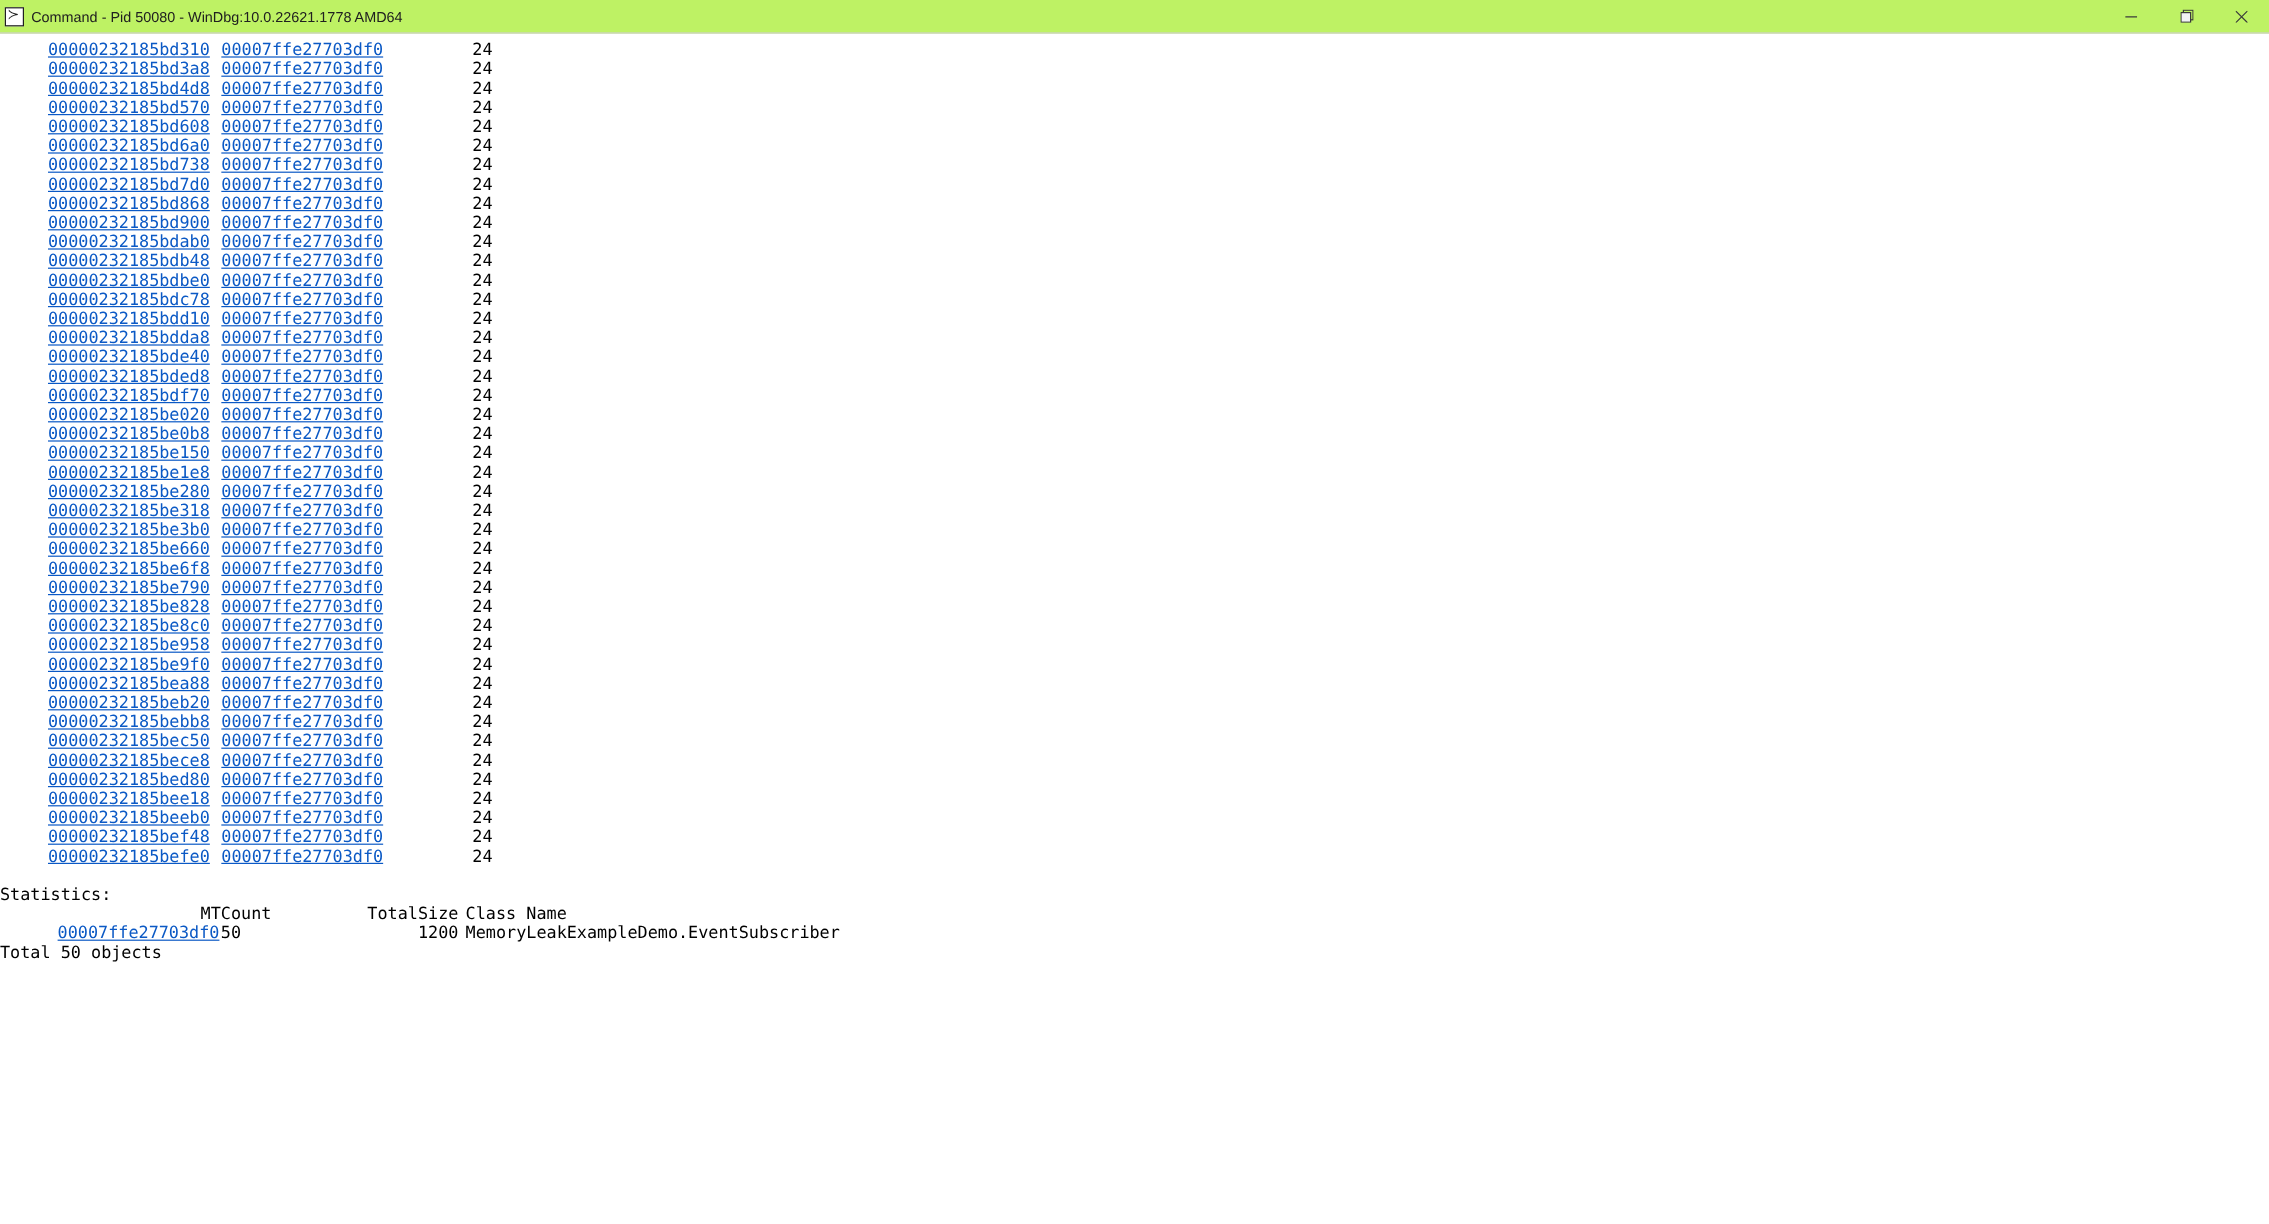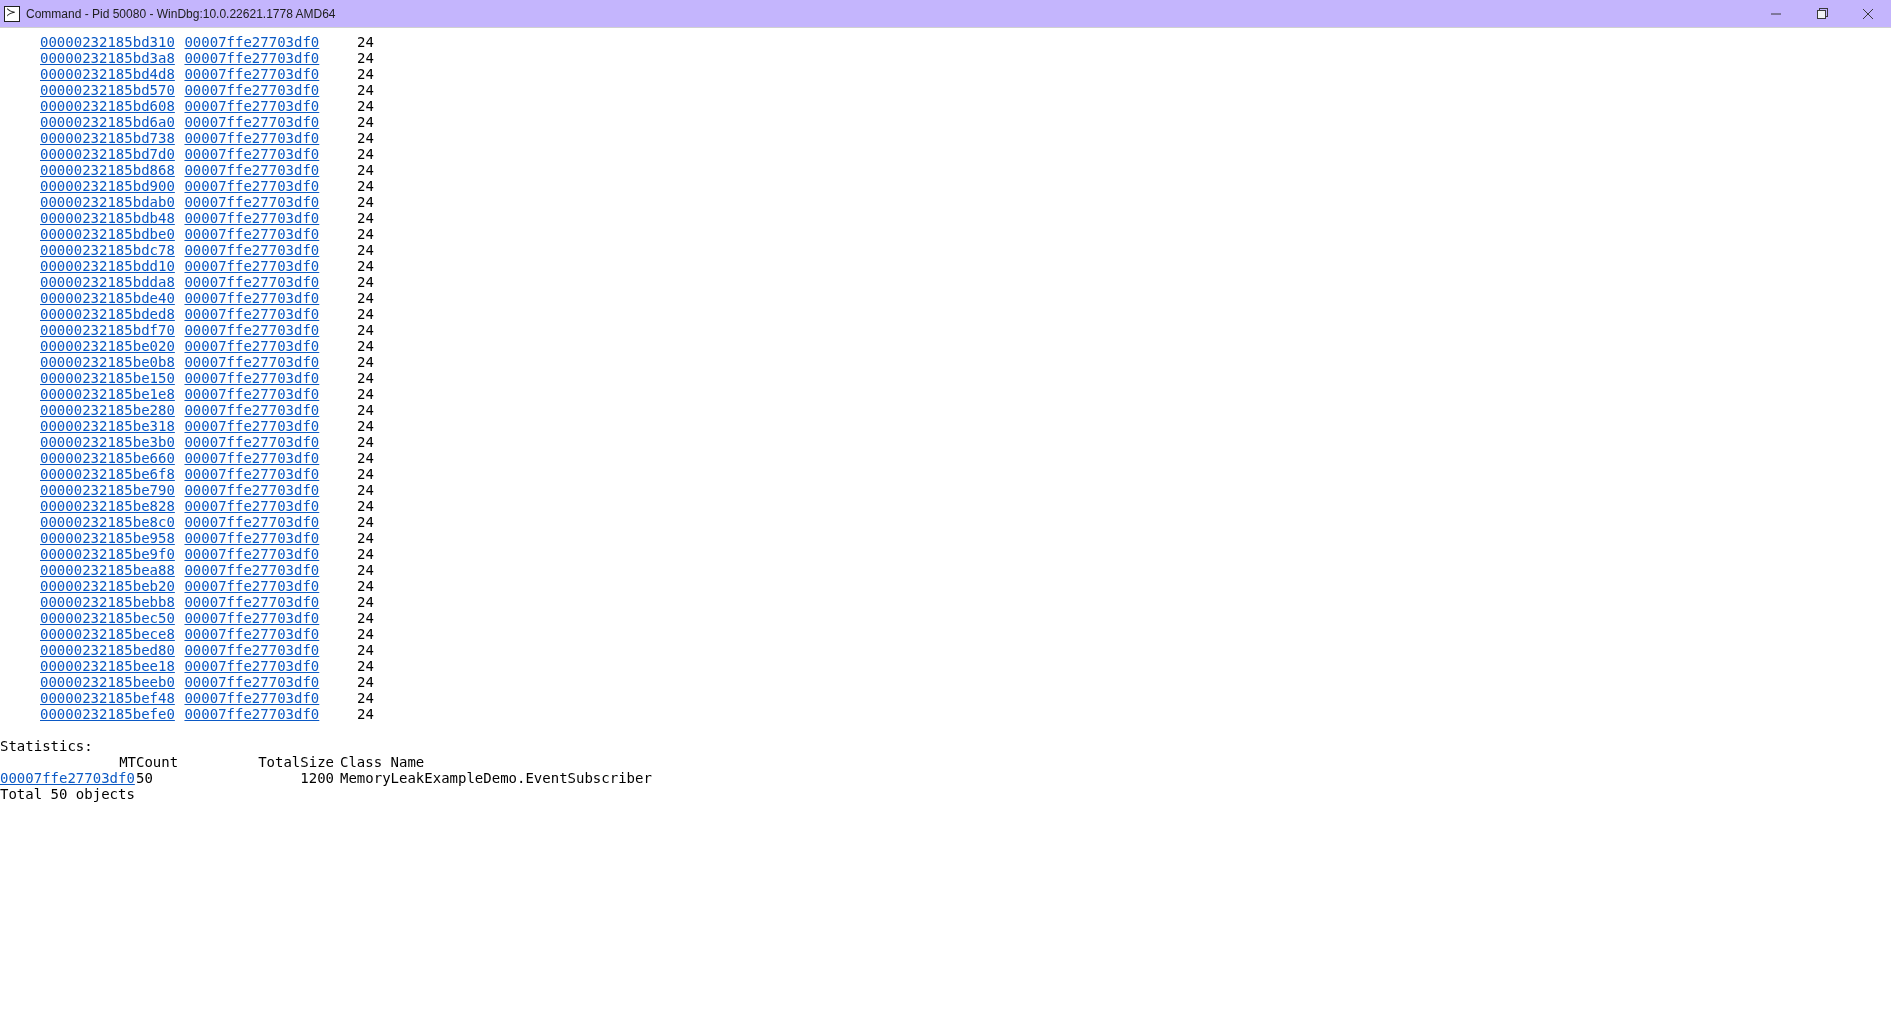--- a/index.html
+++ b/index.html
@@ -6,21 +6,21 @@
     margin: 0;
     padding: 0;
     width: 1891px;
     height: 1020px;
     background: #ffffff;
     font-family: "Segoe UI", Tahoma, sans-serif;
     overflow: hidden;
   }
   .titlebar {
     height: 27px;
-    background: #c4b5fd;
+    background: #bef264;
     display: flex;
     align-items: center;
     font-size: 12px;
     color: #202020;
     border-bottom: 1px solid #d0d0d0;
   }
   .title-icon {
     width: 16px;
     height: 16px;
     margin: 0 6px 0 4px;
@@ -61,22 +61,22 @@
   }
   .link {
     color: #0b59c5;
     text-decoration: underline;
   }
   .row {
     height: 16px;
   }
   .addr-col { display: inline-block; width: 136px; padding-left: 40px; }
   .mt-col   { display: inline-block; width: 136px; }
-  .size-col { display: inline-block; width: 90px; text-align: center; }
-  .stats-mt     { display: inline-block; width: 136px; text-align: right; }
+  .size-col { display: inline-block; width: 90px; text-align: right; }
+  .stats-mt     { display: inline-block; width: 136px; text-align: right; margin-left: 48px; }
   .stats-count  { display: inline-block; width: 72px;  text-align: left; }
   .stats-total  { display: inline-block; width: 126px; text-align: right; }
   .stats-class  { display: inline-block; padding-left: 6px; }
 </style>
 </head>
 <body>
 
 <div class="titlebar">
   <div class="title-icon"></div>
   <div class="window-title">Command - Pid 50080 - WinDbg:10.0.22621.1778 AMD64</div>

